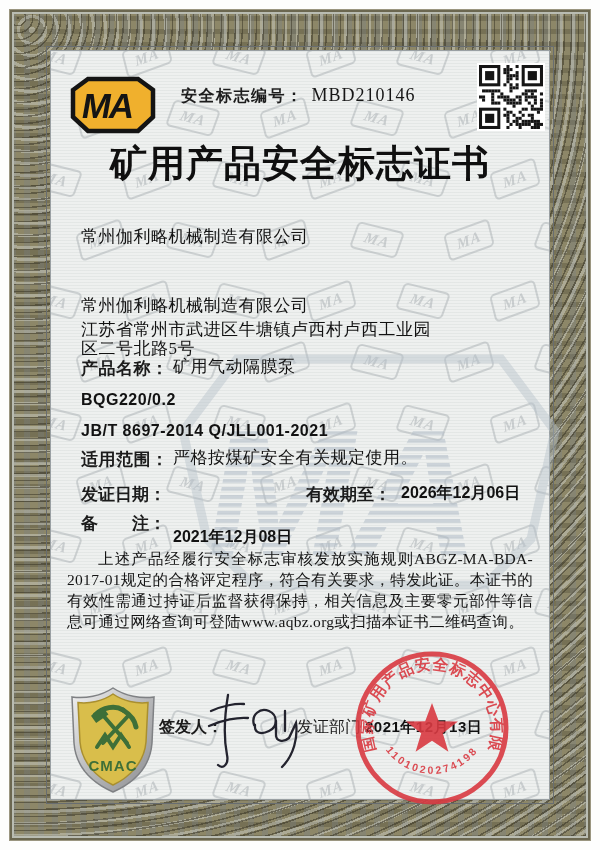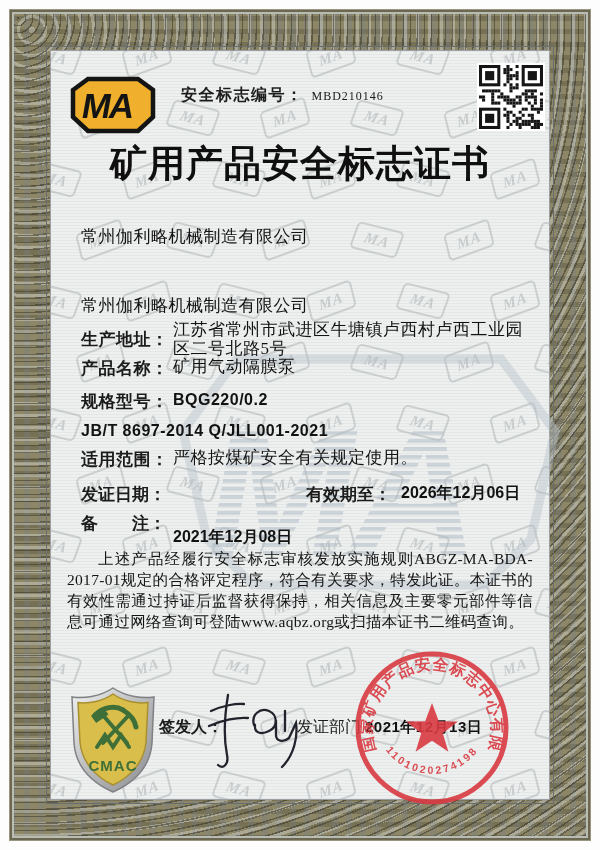--- a/index.html
+++ b/index.html
@@ -23,21 +23,21 @@
   .wm-tile{position:absolute;width:44px;height:24px;border:2px solid rgba(152,160,164,.40);
     border-radius:5px;color:rgba(152,160,164,.42);font:italic 700 15px "Liberation Serif",serif;
     display:flex;align-items:center;justify-content:center;letter-spacing:1px;}
   .big-ma{position:absolute;left:118px;top:292px;z-index:2;}
   .content{position:absolute;inset:0;z-index:3;}
 
   
   .ma-badge{position:absolute;left:16px;top:24px;}
   .cert-no{position:absolute;left:130px;top:34px;white-space:nowrap;}
   .cert-no .lbl{font-size:16px;color:#1c1c1c;letter-spacing:1.5px;font-weight:600;margin-top:19px;}
-  .cert-no .val{font-size:12px;color:#161616;letter-spacing:1px;margin-left:8px;
+  .cert-no .val{font-size:18px;color:#161616;letter-spacing:1px;margin-left:8px;
     font-family:"Liberation Serif",serif;}
   .qr{position:absolute;left:426px;top:12px;width:68px;height:68px;background:#fff;
     padding:2px;box-sizing:border-box;}
   .title{position:absolute;left:0;top:88px;width:100%;text-align:center;margin:0;
     font-size:37px;font-weight:800;color:#0f0f0f;letter-spacing:1px;
     font-family:"Liberation Serif",serif;}
 
   
   .row{position:absolute;left:30px;right:14px;display:flex;align-items:flex-start;}
   .row .lbl{flex:none;width:92px;font-size:17px;font-weight:600;color:#1b1b1b;
@@ -313,29 +313,27 @@
 
       <h1 class="title">矿用产品安全标志证书</h1>
 
       <div class="row" style="top:176px">
         <span class="val">常州伽利略机械制造有限公司</span>
       </div>
       <div class="row" style="top:245px">
         <span class="val">常州伽利略机械制造有限公司</span>
       </div>
       <div class="row" style="top:269px">
-        <span class="lbl" style="margin-top:8px">生产地址：</span>
         <span class="val" style="width:356px">江苏省常州市武进区牛塘镇卢西村卢西工业园区二号北路5号</span>
       </div>
       <div class="row" style="top:306px">
         <span class="lbl">产品名称：</span>
         <span class="val">矿用气动隔膜泵</span>
       </div>
       <div class="row" style="top:339px">
-        <span class="lbl">规格型号：</span>
         <span class="val sans">BQG220/0.2</span>
       </div>
       <div class="row wide" style="top:370px">
         <span class="val sans">JB/T 8697-2014  Q/JLL001-2021</span>
       </div>
       <div class="row" style="top:397px">
         <span class="lbl">适用范围：</span>
         <span class="val">严格按煤矿安全有关规定使用。</span>
       </div>
 

